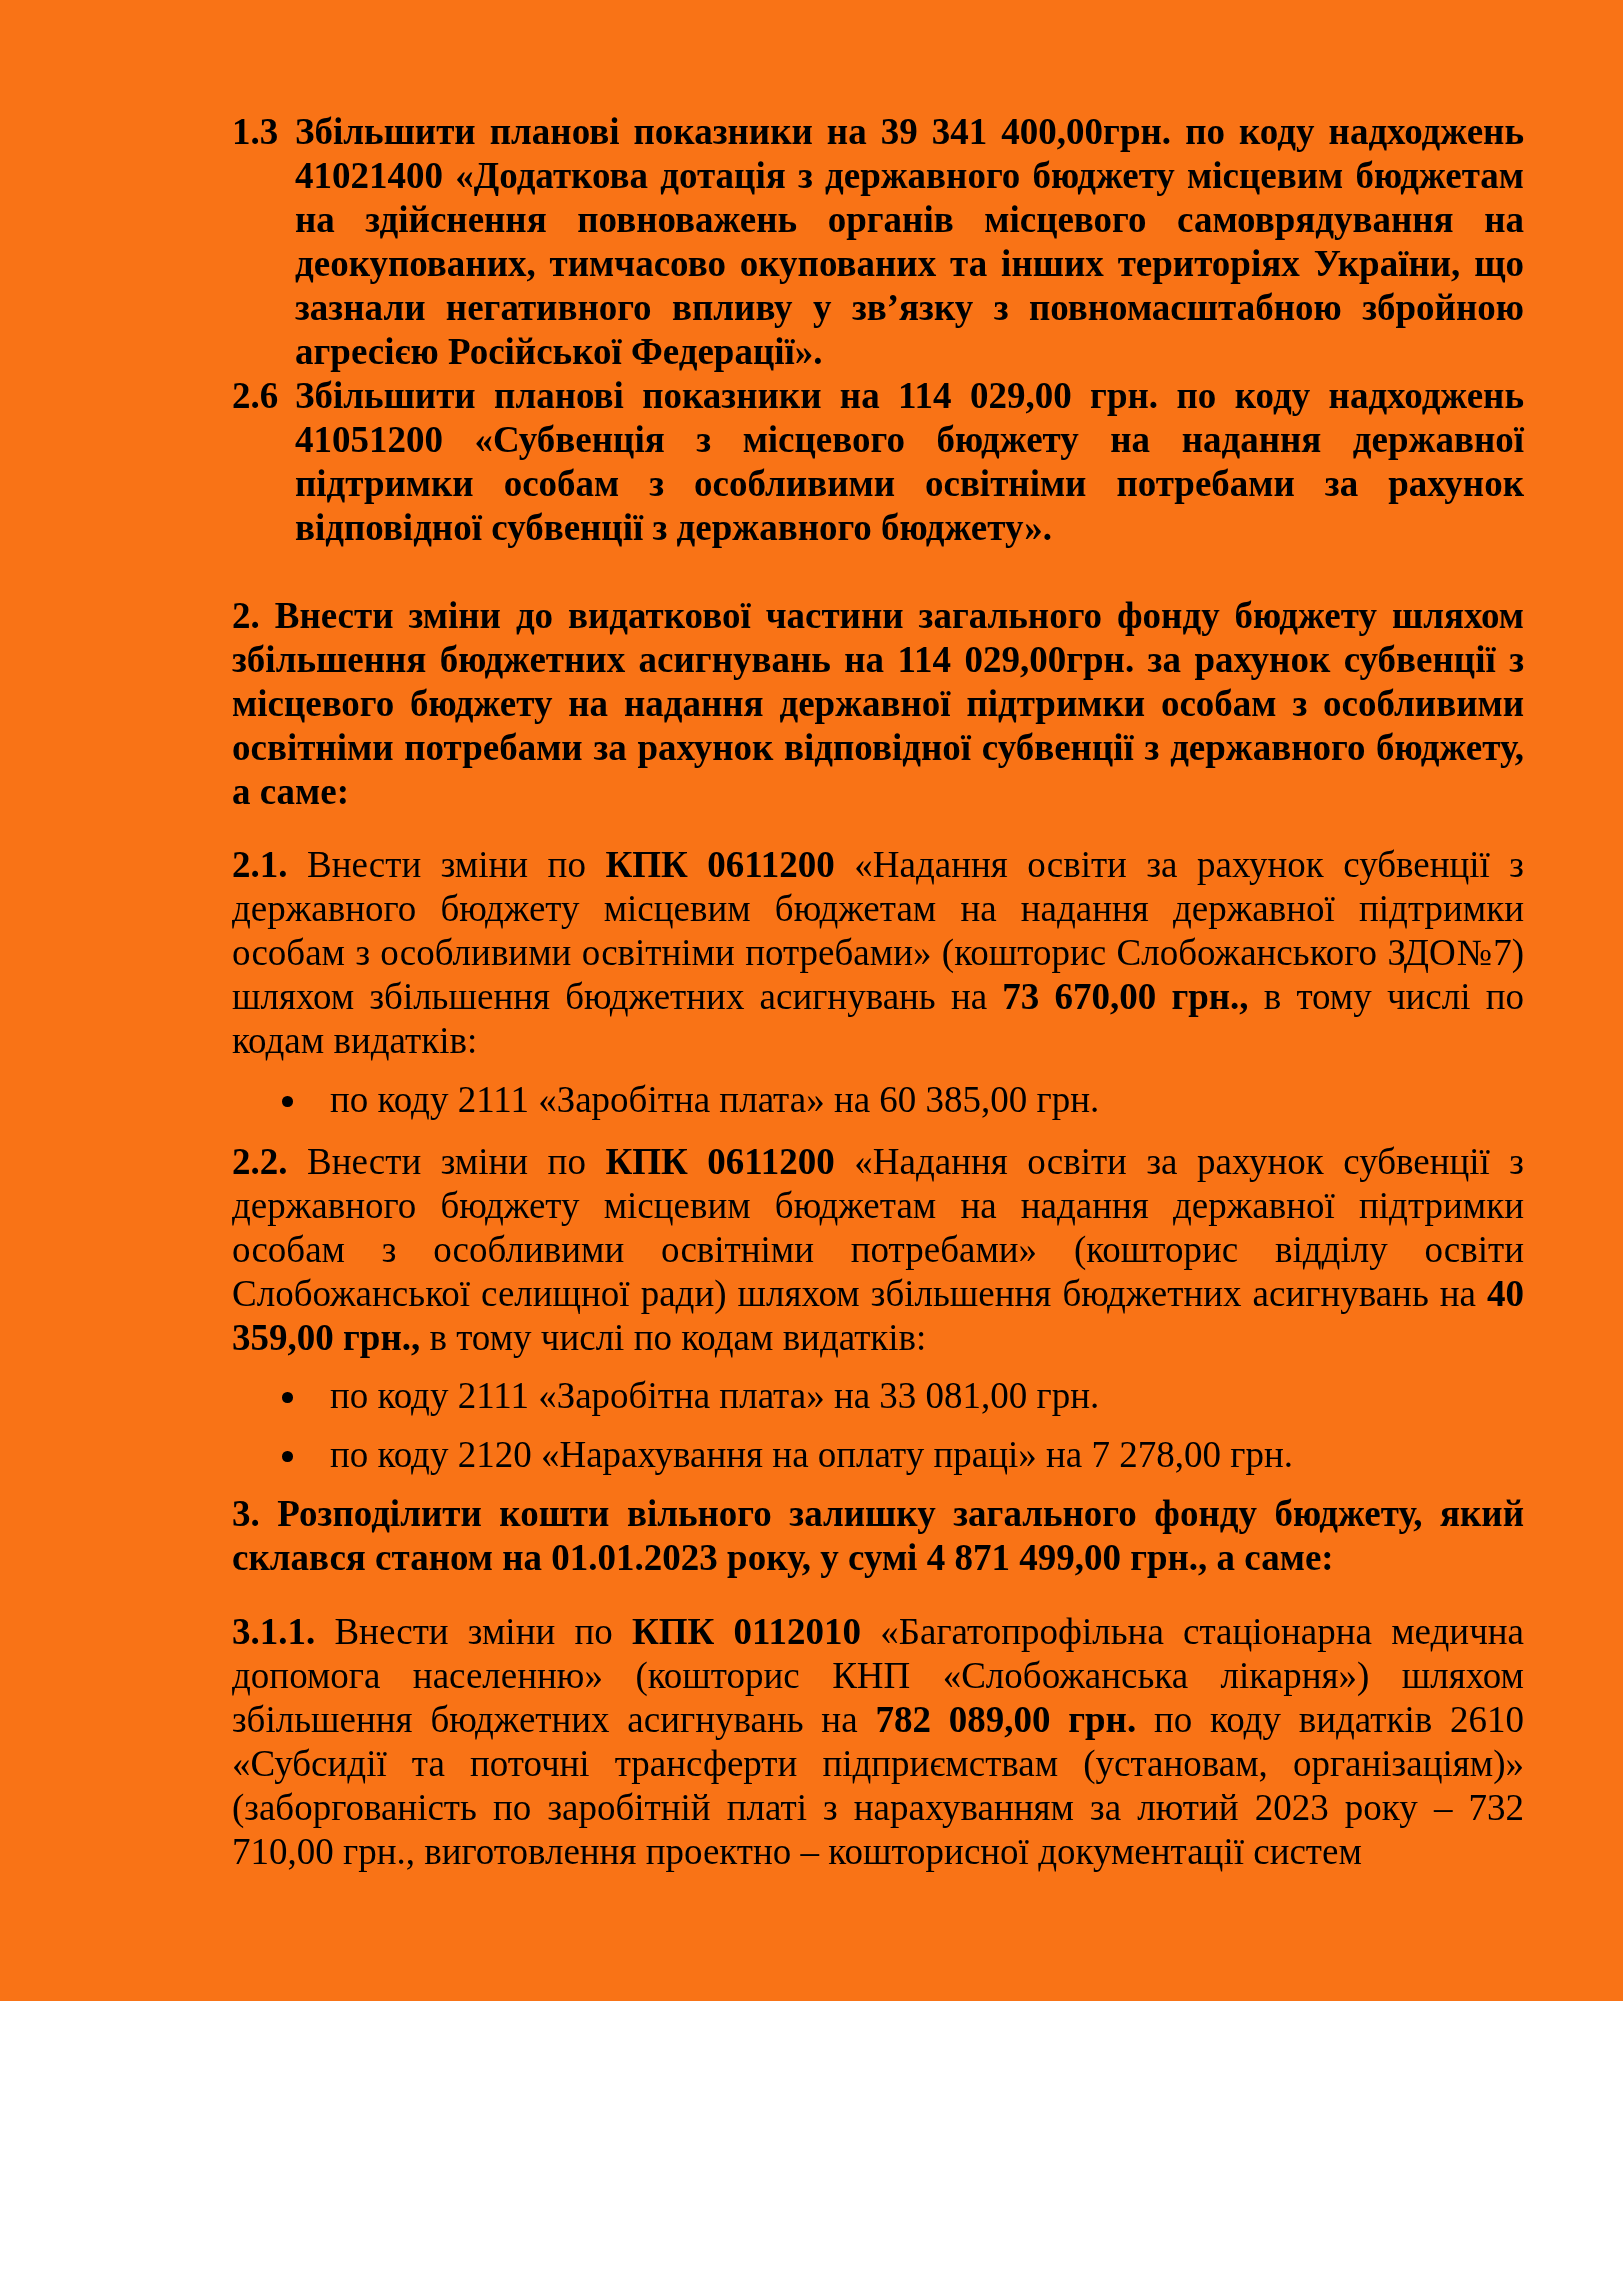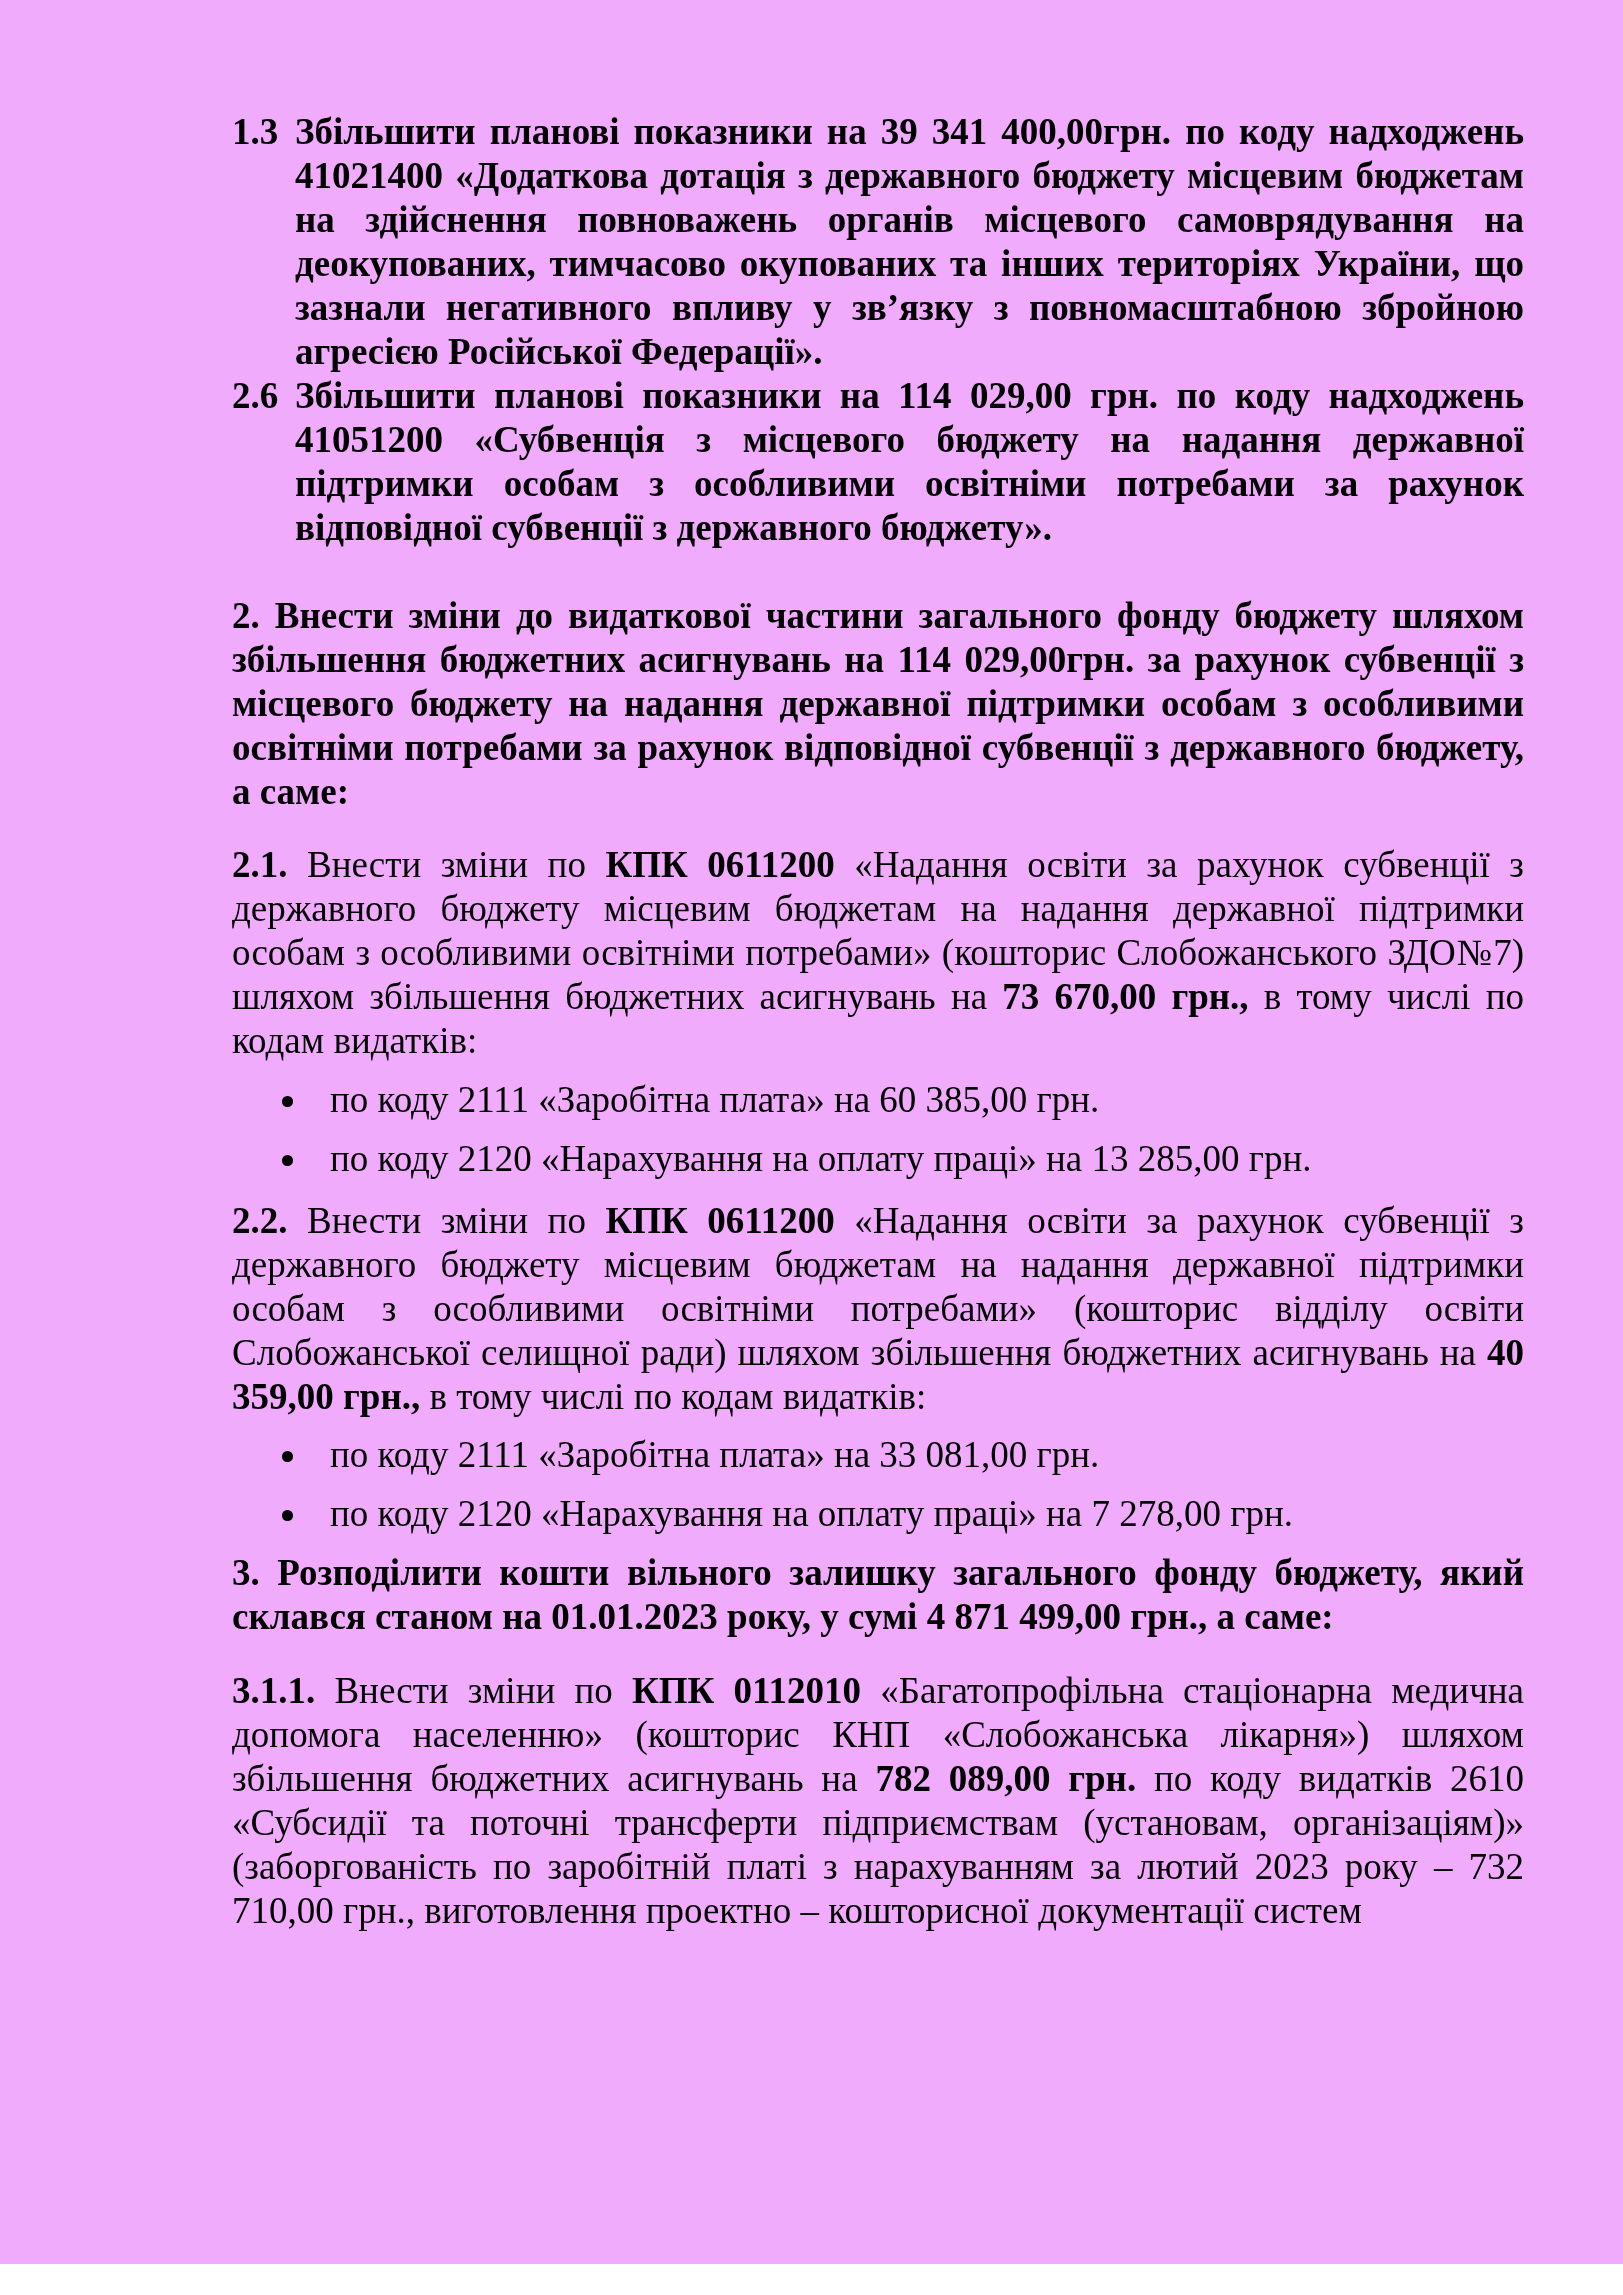--- a/index.html
+++ b/index.html
@@ -13,22 +13,22 @@
     position: relative;
     overflow: hidden;
     font-family: "Liberation Serif", "DejaVu Serif", serif;
     color: #000000;
   }
   .page {
     position: absolute;
     left: 0;
     top: 0;
     width: 1623px;
-    height: 2264px;
-    background: #f0abfc;
+    height: 2001px;
+    background: #f97316;
   }
   .content {
     position: absolute;
     left: 232px;
     top: 110px;
     width: 1292px;
     font-size: 37px;
     line-height: 44px;
   }
   p { margin: 0; text-align: justify; }
@@ -86,21 +86,20 @@
       <span class="num">2.6</span>
       <p>Збільшити планові показники на 114 029,00 грн. по коду надходжень 41051200 «Субвенція з місцевого бюджету на надання державної підтримки особам з особливими освітніми потребами за рахунок відповідної субвенції з державного бюджету».</p>
     </div>
 
     <p class="sec2">2. Внести зміни до видаткової частини загального фонду бюджету шляхом збільшення бюджетних асигнувань на 114 029,00грн. за рахунок субвенції з місцевого бюджету на надання державної підтримки особам з особливими освітніми потребами за рахунок відповідної субвенції з державного бюджету, а саме:</p>
 
     <p class="sec21"><span class="b">2.1.</span><span> Внести зміни по </span><span class="b">КПК 0611200</span><span> «Надання освіти за рахунок субвенції з державного бюджету місцевим бюджетам на надання державної підтримки особам з особливими освітніми потребами» (кошторис Слобожанського ЗДО№7) шляхом збільшення бюджетних асигнувань на </span><span class="b">73 670,00 грн.,</span><span> в тому числі по кодам видатків:</span></p>
 
     <ul class="bullets">
       <li class="bl1"><span class="dot"></span><span>по коду 2111 «Заробітна плата» на 60 385,00 грн.</span></li>
-      <li class="bl2"><span class="dot"></span><span>по коду 2120 «Нарахування на оплату праці» на 13 285,00 грн.</span></li>
     </ul>
 
     <p class="sec22"><span class="b">2.2.</span><span> Внести зміни по </span><span class="b">КПК 0611200</span><span> «Надання освіти за рахунок субвенції з державного бюджету місцевим бюджетам на надання державної підтримки особам з особливими освітніми потребами» (кошторис відділу освіти Слобожанської селищної ради) шляхом збільшення бюджетних асигнувань на </span><span class="b">40 359,00 грн.,</span><span> в тому числі по кодам видатків:</span></p>
 
     <ul class="bullets">
       <li class="bl1"><span class="dot"></span><span>по коду 2111 «Заробітна плата» на 33 081,00 грн.</span></li>
       <li class="bl2"><span class="dot"></span><span>по коду 2120 «Нарахування на оплату праці» на 7 278,00 грн.</span></li>
     </ul>
 
     <p class="sec3">3. Розподілити кошти вільного залишку загального фонду бюджету, який склався станом на 01.01.2023 року, у сумі 4 871 499,00 грн., а саме:</p>

